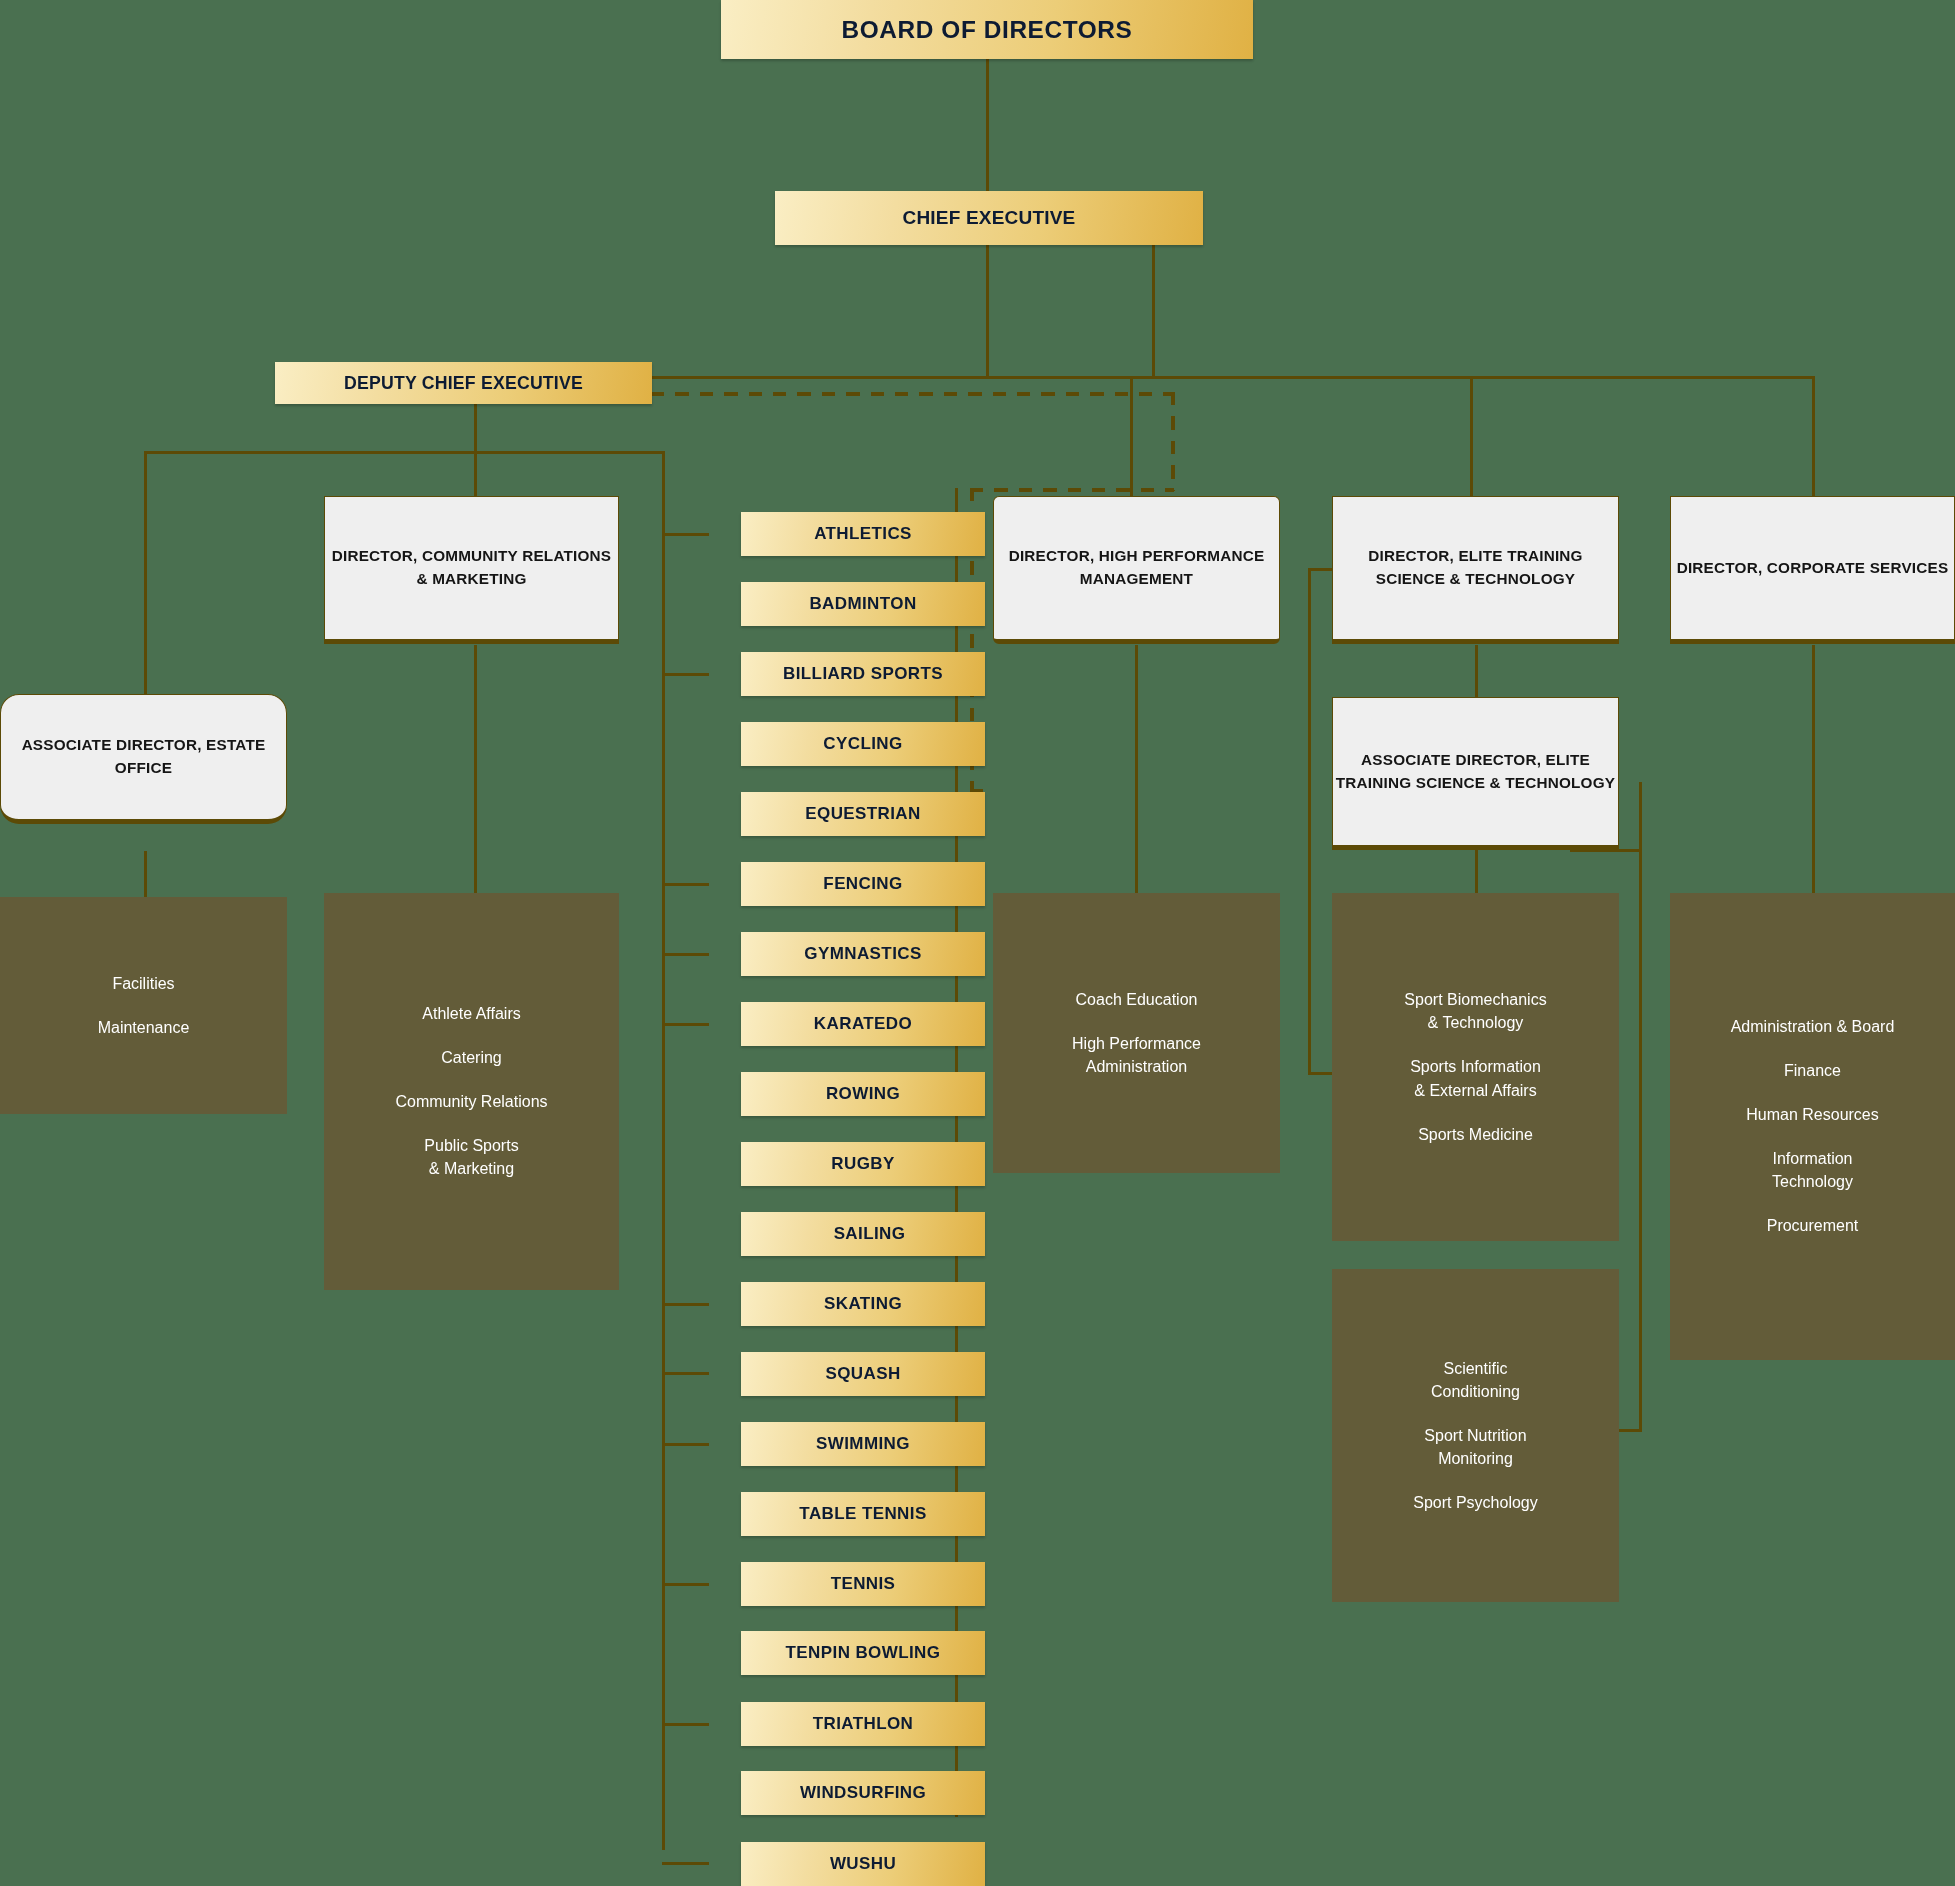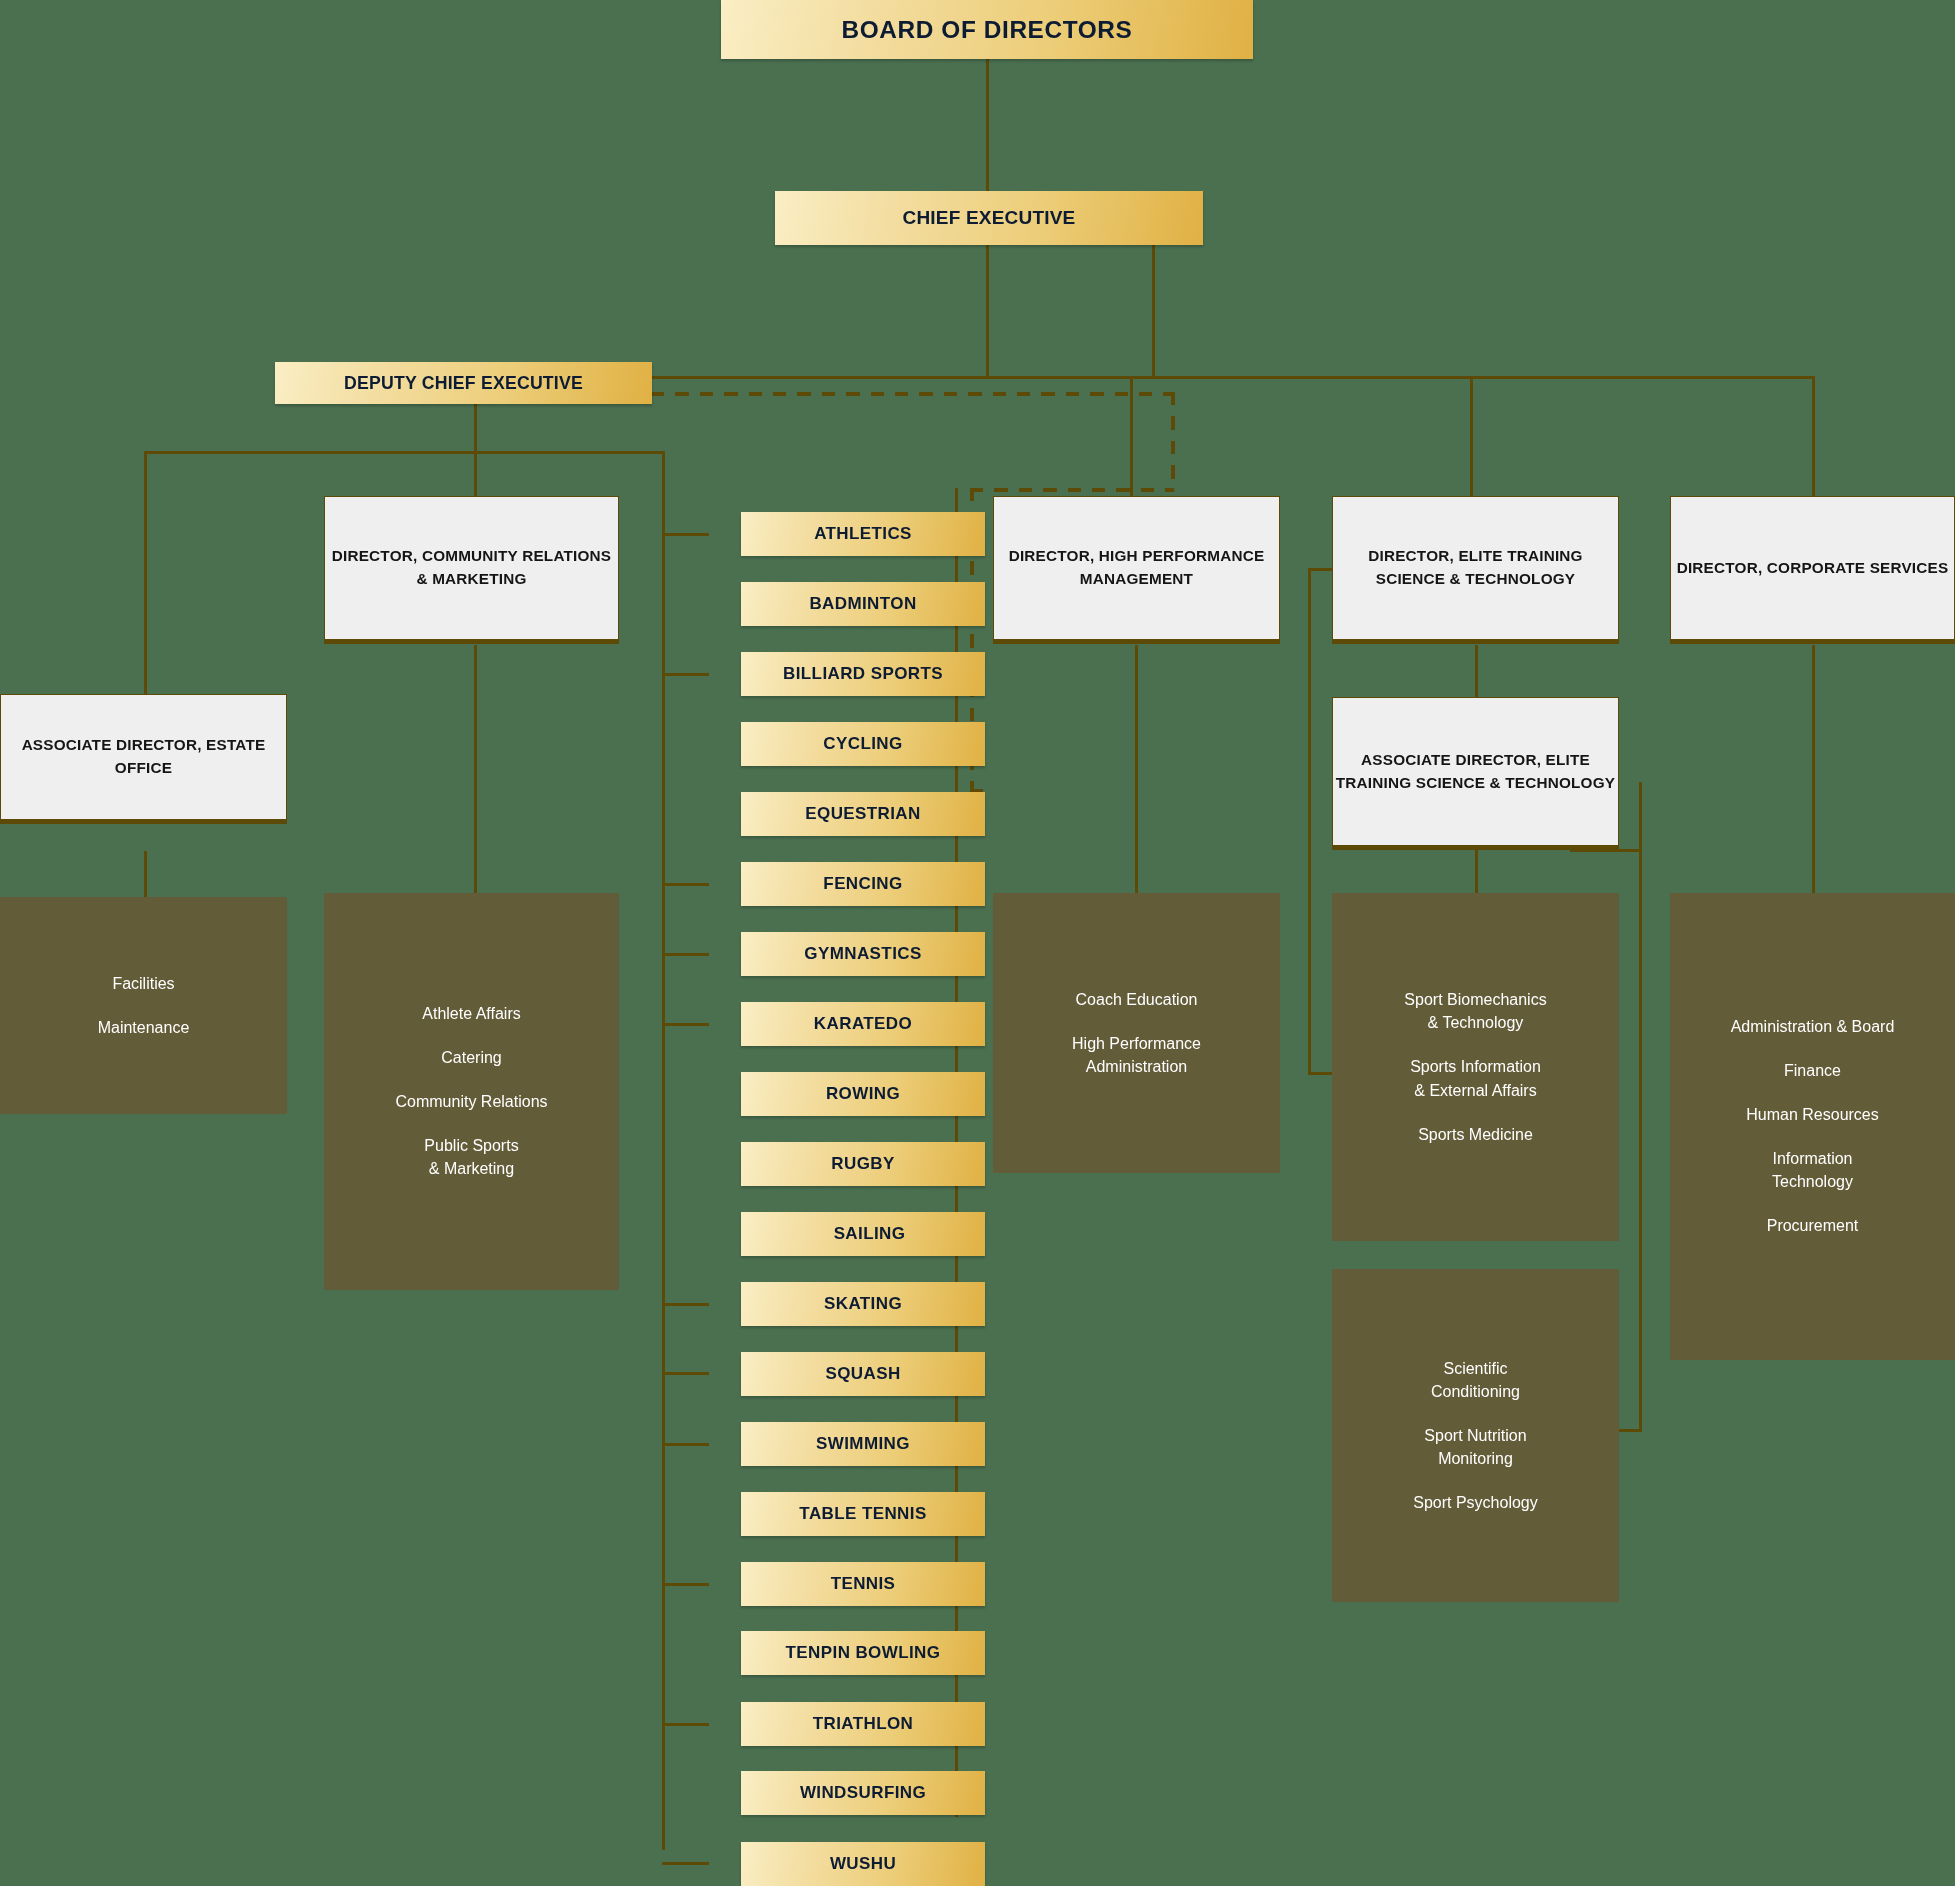--- a/index.html
+++ b/index.html
@@ -158,36 +158,36 @@
       <div class="ln lnh" style="left: 953px; top: 1792px; width: 4.9px;"></div>
       <div class="ln lnh" style="left: 662px; top: 1862px; width: 47px;"></div>
     </div>
 
   <div class="gold top" style="left:721px;top:0px;width:532px;height:59px;">BOARD OF DIRECTORS</div>
 
   <div class="gold ce" style="left:775px;top:191px;width:428px;height:54px;text-align:center;">CHIEF EXECUTIVE</div>
 
   <div class="gold dce" style="left:275px;top:362px;width:377px;height:42px;">DEPUTY CHIEF EXECUTIVE</div>
 
-  <div class="white" style="left:0px;top:694px;width:287px;height:130px;">
+  <div class="white" style="left:0px;top:694px;width:287px;height:130px;border-radius:19px;">
     <div>
       <span class="l">ASSOCIATE DIRECTOR,</span>
       <span class="l">ESTATE OFFICE</span>
     </div>
   </div>
 
   <div class="white" style="left:324px;top:496px;width:295px;height:148px;">
     <div>
       <span class="l">DIRECTOR,</span>
       <span class="l">COMMUNITY RELATIONS</span>
       <span class="l">&amp; MARKETING</span>
     </div>
   </div>
 
-  <div class="white" style="left:993px;top:496px;width:287px;height:148px;">
+  <div class="white" style="left:993px;top:496px;width:287px;height:148px;border-radius:6px;">
     <div>
       <span class="l">DIRECTOR,</span>
       <span class="l">HIGH PERFORMANCE</span>
       <span class="l">MANAGEMENT</span>
     </div>
   </div>
 
   <div class="white" style="left:1332px;top:496px;width:287px;height:148px;">
     <div>
       <span class="l">DIRECTOR,</span>

